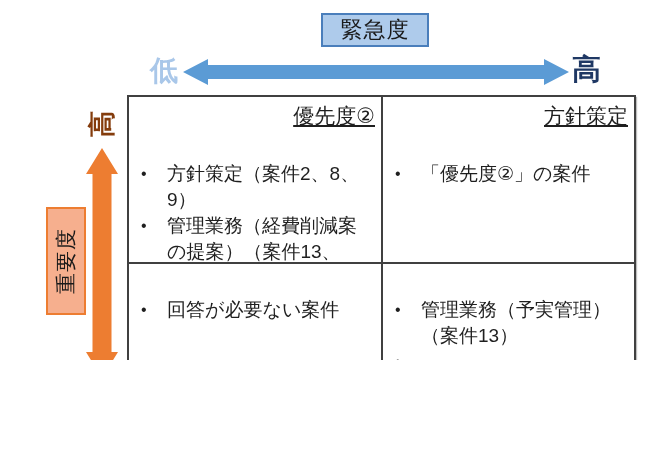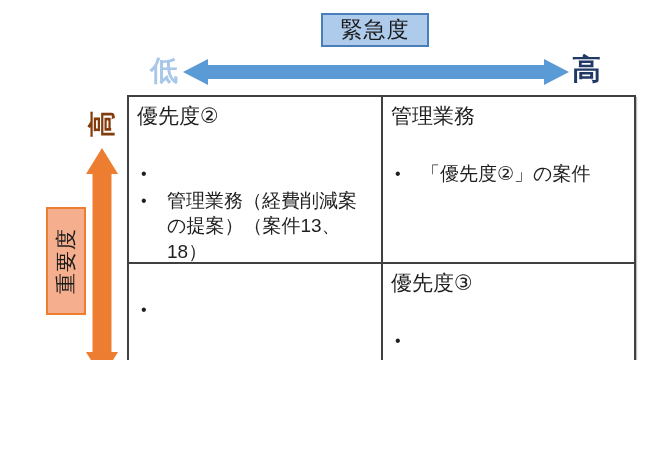--- a/index.html
+++ b/index.html
@@ -36,21 +36,21 @@
   .matrix{
     position:absolute;left:103px;top:95px;width:509px;height:337px;box-sizing:border-box;
     display:grid;grid-template-columns:254px 1fr;grid-template-rows:167px 1fr;
     border:2px solid #404040;background:#ffffff;
     box-shadow:1px 2px 1px rgba(0,0,0,0.25);
   }
   .cell{box-sizing:border-box;padding:2px 6px 4px 8px;overflow:hidden;}
   .cell.tl{border-right:2px solid #404040;border-bottom:2px solid #404040;}
   .cell.tr{border-bottom:2px solid #404040;}
   .cell.bl{border-right:2px solid #404040;}
-  .cell-title{text-align:left;font-size:21px;padding-top:3px;color:#1f1f1f;}
+  .cell-title{text-align:right;font-size:21px;padding-top:3px;color:#1f1f1f;text-decoration:underline;}
   .bullets{margin-top:31px;}
   .bullet{display:flex;font-size:19px;line-height:1.35;color:#1f1f1f;margin:0 0 1px 0;}
   .bullet .marker{flex:0 0 26px;padding-left:4px;font-size:16px;line-height:1.6;}
   .bullet .txt{flex:1;}
 </style>
 </head>
 <body>
 
 <div id="stage">
 
@@ -76,51 +76,53 @@
     <span class="label">重要度</span>
   </div>
 
   <div class="matrix">
 
     <div class="cell tl">
       <div class="cell-title">優先度②</div>
       <div class="bullets">
         <div class="bullet">
           <span class="marker">•</span>
+          <span class="txt">方針策定（案件2、8、9）</span>
         </div>
         <div class="bullet">
           <span class="marker">•</span>
           <span class="txt">管理業務（経費削減案の提案）（案件13、18）</span>
         </div>
       </div>
     </div>
 
     <div class="cell tr">
-      <div class="cell-title">管理業務</div>
+      <div class="cell-title">方針策定</div>
       <div class="bullets">
         <div class="bullet">
           <span class="marker">•</span>
           <span class="txt">「優先度②」の案件</span>
         </div>
       </div>
     </div>
 
     <div class="cell bl">
       <div class="bullets">
         <div class="bullet">
           <span class="marker">•</span>
+          <span class="txt">回答が必要ない案件</span>
         </div>
       </div>
     </div>
 
     <div class="cell br">
-      <div class="cell-title">優先度③</div>
       <div class="bullets">
         <div class="bullet">
           <span class="marker">•</span>
+          <span class="txt">管理業務（予実管理）（案件13）</span>
         </div>
         <div class="bullet">
           <span class="marker">•</span>
         </div>
       </div>
     </div>
 
   </div>
 </div>
 

